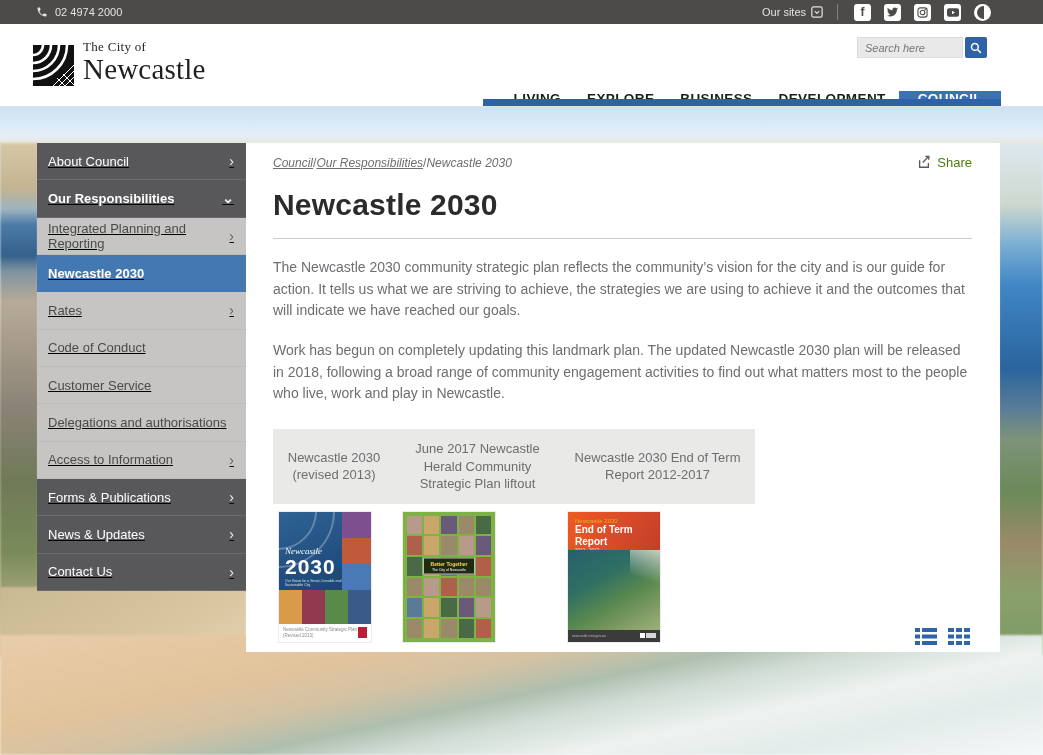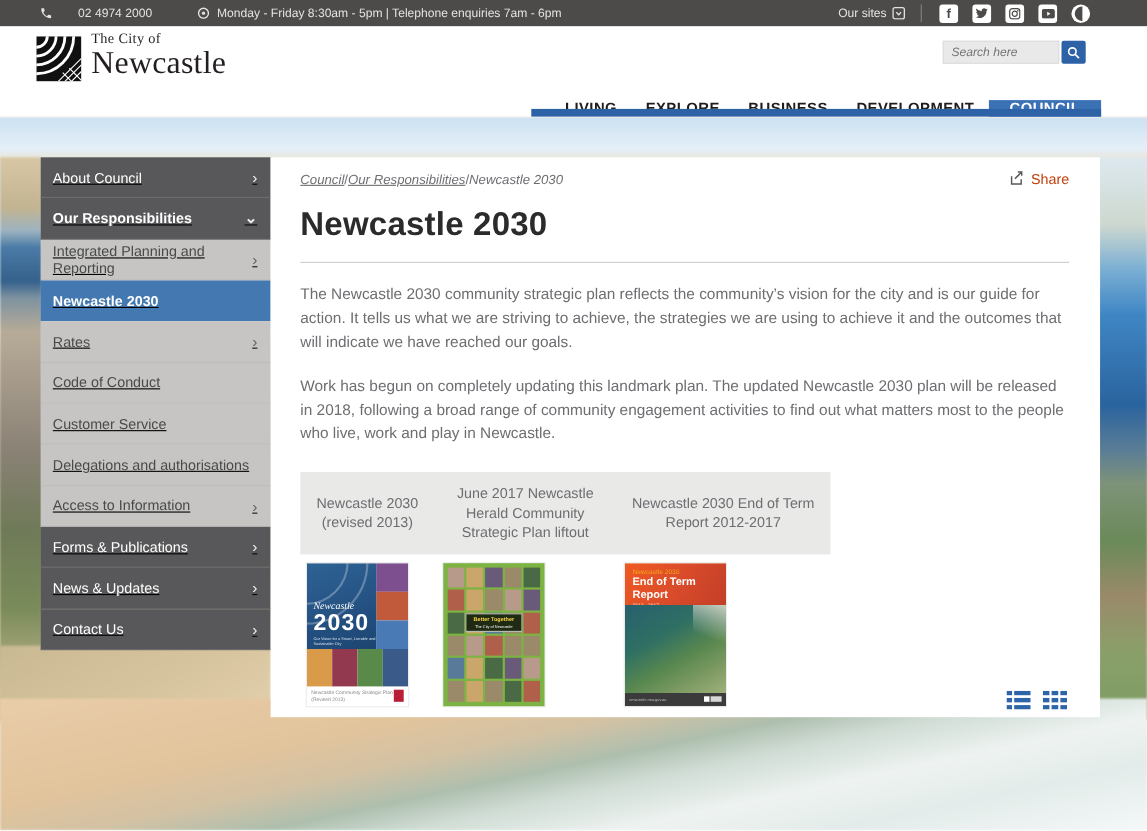--- a/index.html
+++ b/index.html
@@ -2,38 +2,38 @@
 <html><head>
 <meta charset="utf-8">
 <style>
   * { margin:0; padding:0; box-sizing:border-box; }
   html,body { width:1043px; height:755px; overflow:hidden; }
   body { font-family:"Liberation Sans", sans-serif; position:relative; background:#fff; }
 
   
   .topbar { position:absolute; top:0; left:0; width:1043px; height:24px; background:#4c4b49;
             display:flex; align-items:center; color:#e3e3e1; font-size:11px; }
-  .topbar .left { display:flex; align-items:center; gap:23px; padding-left:36px; }
+  .topbar .left { display:flex; align-items:center; gap:7px; padding-left:36px; }
   .topbar .hours { display:flex; align-items:center; gap:6px; margin-left:18px; }
   .topbar .right { margin-left:auto; display:flex; align-items:center; padding-right:52px; }
   .oursites { display:flex; align-items:center; gap:5px; cursor:pointer; }
   .tb-sep { width:1px; height:16px; background:rgba(255,255,255,.3); margin:0 16px 0 14px; }
   .soc { display:flex; align-items:center; gap:13px; }
   .soc-sq { width:17px; height:17px; background:#fff; border-radius:3px; display:flex;
             align-items:center; justify-content:center; color:#4c4b49; font-weight:bold;
             font-size:12px; cursor:pointer; }
   .soc-circle { width:17px; height:17px; border-radius:50%; background:#fff; position:relative;
                 overflow:hidden; cursor:pointer; }
   .soc-circle::after { content:""; position:absolute; left:3px; top:2px; width:7px; height:13px;
                        background:#4c4b49; border-radius:7px 0 0 7px; }
 
   
   .header { position:absolute; top:24px; left:0; width:1043px; height:83px; background:#fff;
             border-bottom:1px solid #e2e2e2; z-index:5; }
-  .logo { position:absolute; left:33px; top:4px; display:flex; align-items:flex-end; gap:9px; cursor:pointer; }
+  .logo { position:absolute; left:33px; top:16px; display:flex; align-items:flex-end; gap:9px; cursor:pointer; }
   .logo-text { font-family:"Liberation Serif", serif; color:#231f20; line-height:1; padding-bottom:2px; }
   .logo-small { font-size:13px; letter-spacing:.3px; margin-bottom:2px; }
   .logo-large { font-size:29px; letter-spacing:.2px; }
   .search { position:absolute; right:56px; top:13px; display:flex; }
   .search input { width:106px; height:21px; background:#e9e9e9; border:1px solid #dcdcdc;
                   font-style:italic; font-size:11px; color:#6b6b6b; padding:0 7px; outline:none;
                   font-family:"Liberation Sans", sans-serif; }
   .search button { width:22px; height:21px; background:#2d62a7; border:none; margin-left:2px;
                    border-radius:2px; display:flex; align-items:center; justify-content:center; cursor:pointer; }
   .nav { position:absolute; right:42px; bottom:0; display:flex; align-items:flex-end; height:44px; }
@@ -74,21 +74,21 @@
   .sb-chev { font-size:14px; line-height:1; opacity:.9; }
   .sb-light .sb-chev { color:#58585a; }
 
   
   .content { position:absolute; left:246px; top:143px; width:754px; height:509px; background:#fff;
              z-index:6; padding:12px 28px 0 27px; }
   .crumb-row { display:flex; align-items:center; font-size:12px; color:#6d6e71; }
   .crumb { font-style:italic; }
   .crumb a { color:#6d6e71; text-decoration:underline; cursor:pointer; }
   .share { margin-left:auto; display:flex; align-items:flex-start; gap:6px; font-size:13px;
-           color:#c2410c; cursor:pointer; }
+           color:#4d7c0f; cursor:pointer; }
   h1 { font-size:30px; color:#2b2b2b; margin-top:18px; letter-spacing:.2px; }
   .rule { height:1px; background:#cccccc; margin-top:16px; }
   .para { font-size:14px; line-height:1.55; color:#6d6e71; margin-top:18px; width:701px; }
 
   
   .doc-table { margin-top:24px; width:482px; }
   .cap-band { display:flex; background:#e9e9e8; }
   .cap { color:#6d6e71; font-size:13px; line-height:1.35; text-align:center; padding:11px 14px;
          display:flex; align-items:center; justify-content:center; }
   .cap.c1 { width:122px; } .cap.c2 { width:165px; } .cap.c3 { width:195px; }
@@ -161,29 +161,20 @@
 <body>
 
 <div class="topbar">
   <div class="left">
     <span style="display:flex">
       <svg width="12" height="12" viewBox="0 0 24 24">
           <path fill="#e3e3e1" d="M6.62 10.79c1.44 2.83 3.76 5.14 6.59 6.59l2.2-2.2c.27-.27.67-.36 1.02-.24 1.12.37 2.33.57 3.57.57.55 0 1 .45 1 1V20c0 .55-.45 1-1 1-9.39 0-17-7.61-17-17 0-.55.45-1 1-1h3.5c.55 0 1 .45 1 1 0 1.25.2 2.45.57 3.57.11.35.03.74-.25 1.02l-2.2 2.2z"></path>
         </svg>
     </span>
     <span>02 4974 2000</span>
-    <span class="hours">
-      <span style="display:flex">
-        <svg width="12" height="12" viewBox="0 0 24 24">
-            <circle cx="12" cy="12" r="9" fill="none" stroke="#e3e3e1" stroke-width="2.5"></circle>
-            <circle cx="12" cy="12" r="3" fill="#e3e3e1"></circle>
-          </svg>
-      </span>
-      <span>Monday - Friday 8:30am - 5pm | Telephone enquiries 7am - 6pm</span>
-    </span>
   </div>
   <div class="right">
     <span class="oursites">
       <span>Our sites</span>
       <svg width="12" height="12" viewBox="0 0 14 14">
           <rect x="1" y="1" width="12" height="12" rx="2" fill="none" stroke="#e3e3e1" stroke-width="1.4"></rect>
           <path d="M4.5 6l2.5 2.6L9.5 6" fill="none" stroke="#e3e3e1" stroke-width="1.4"></path>
         </svg>
     </span>
     <span class="tb-sep"></span>

